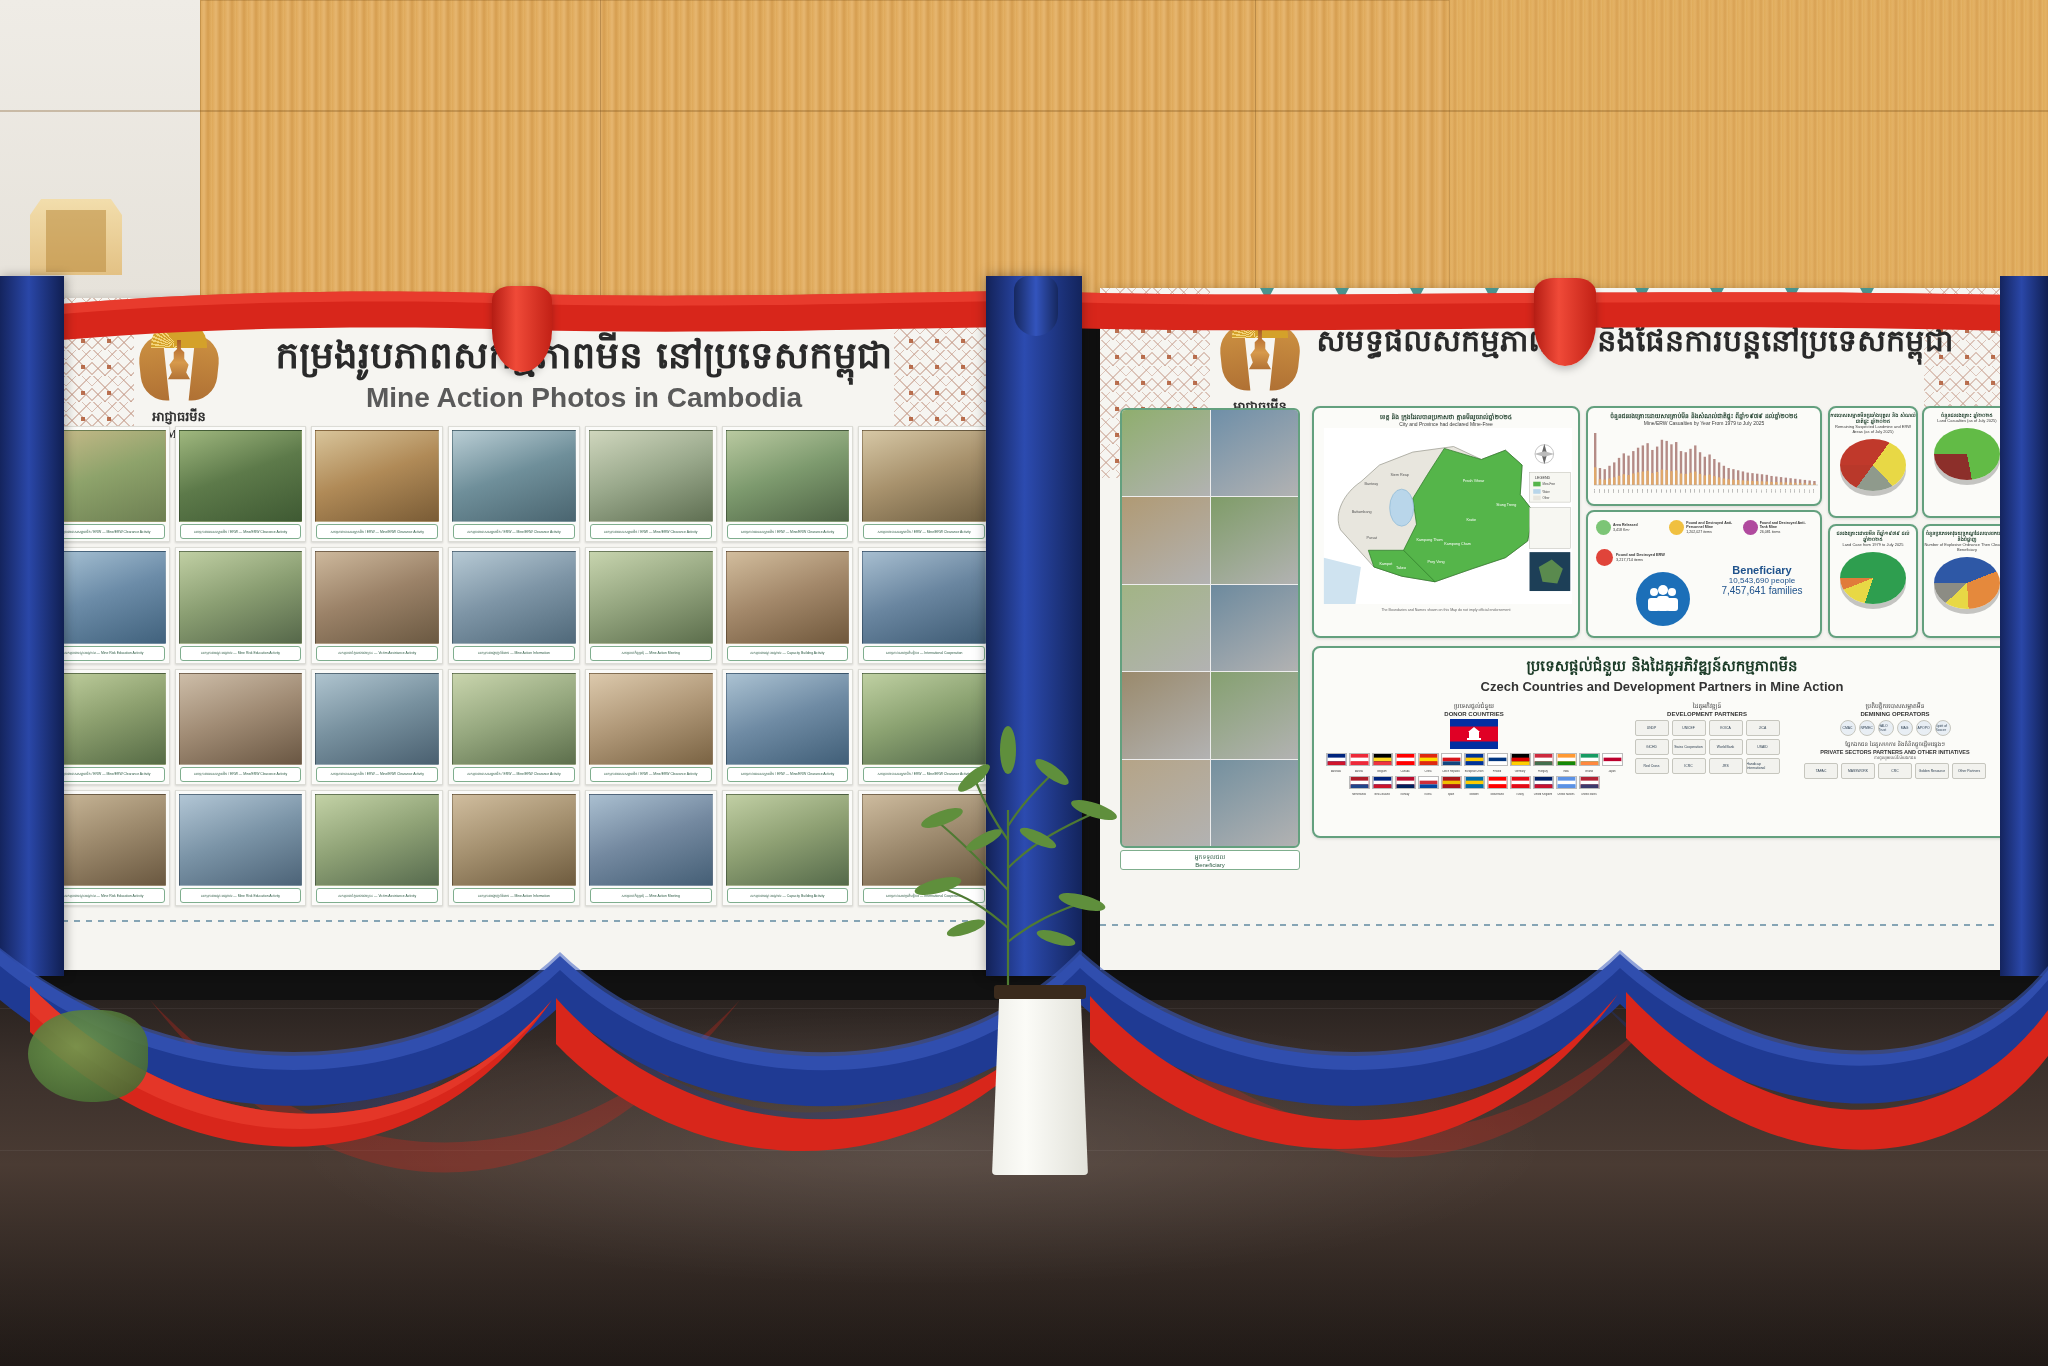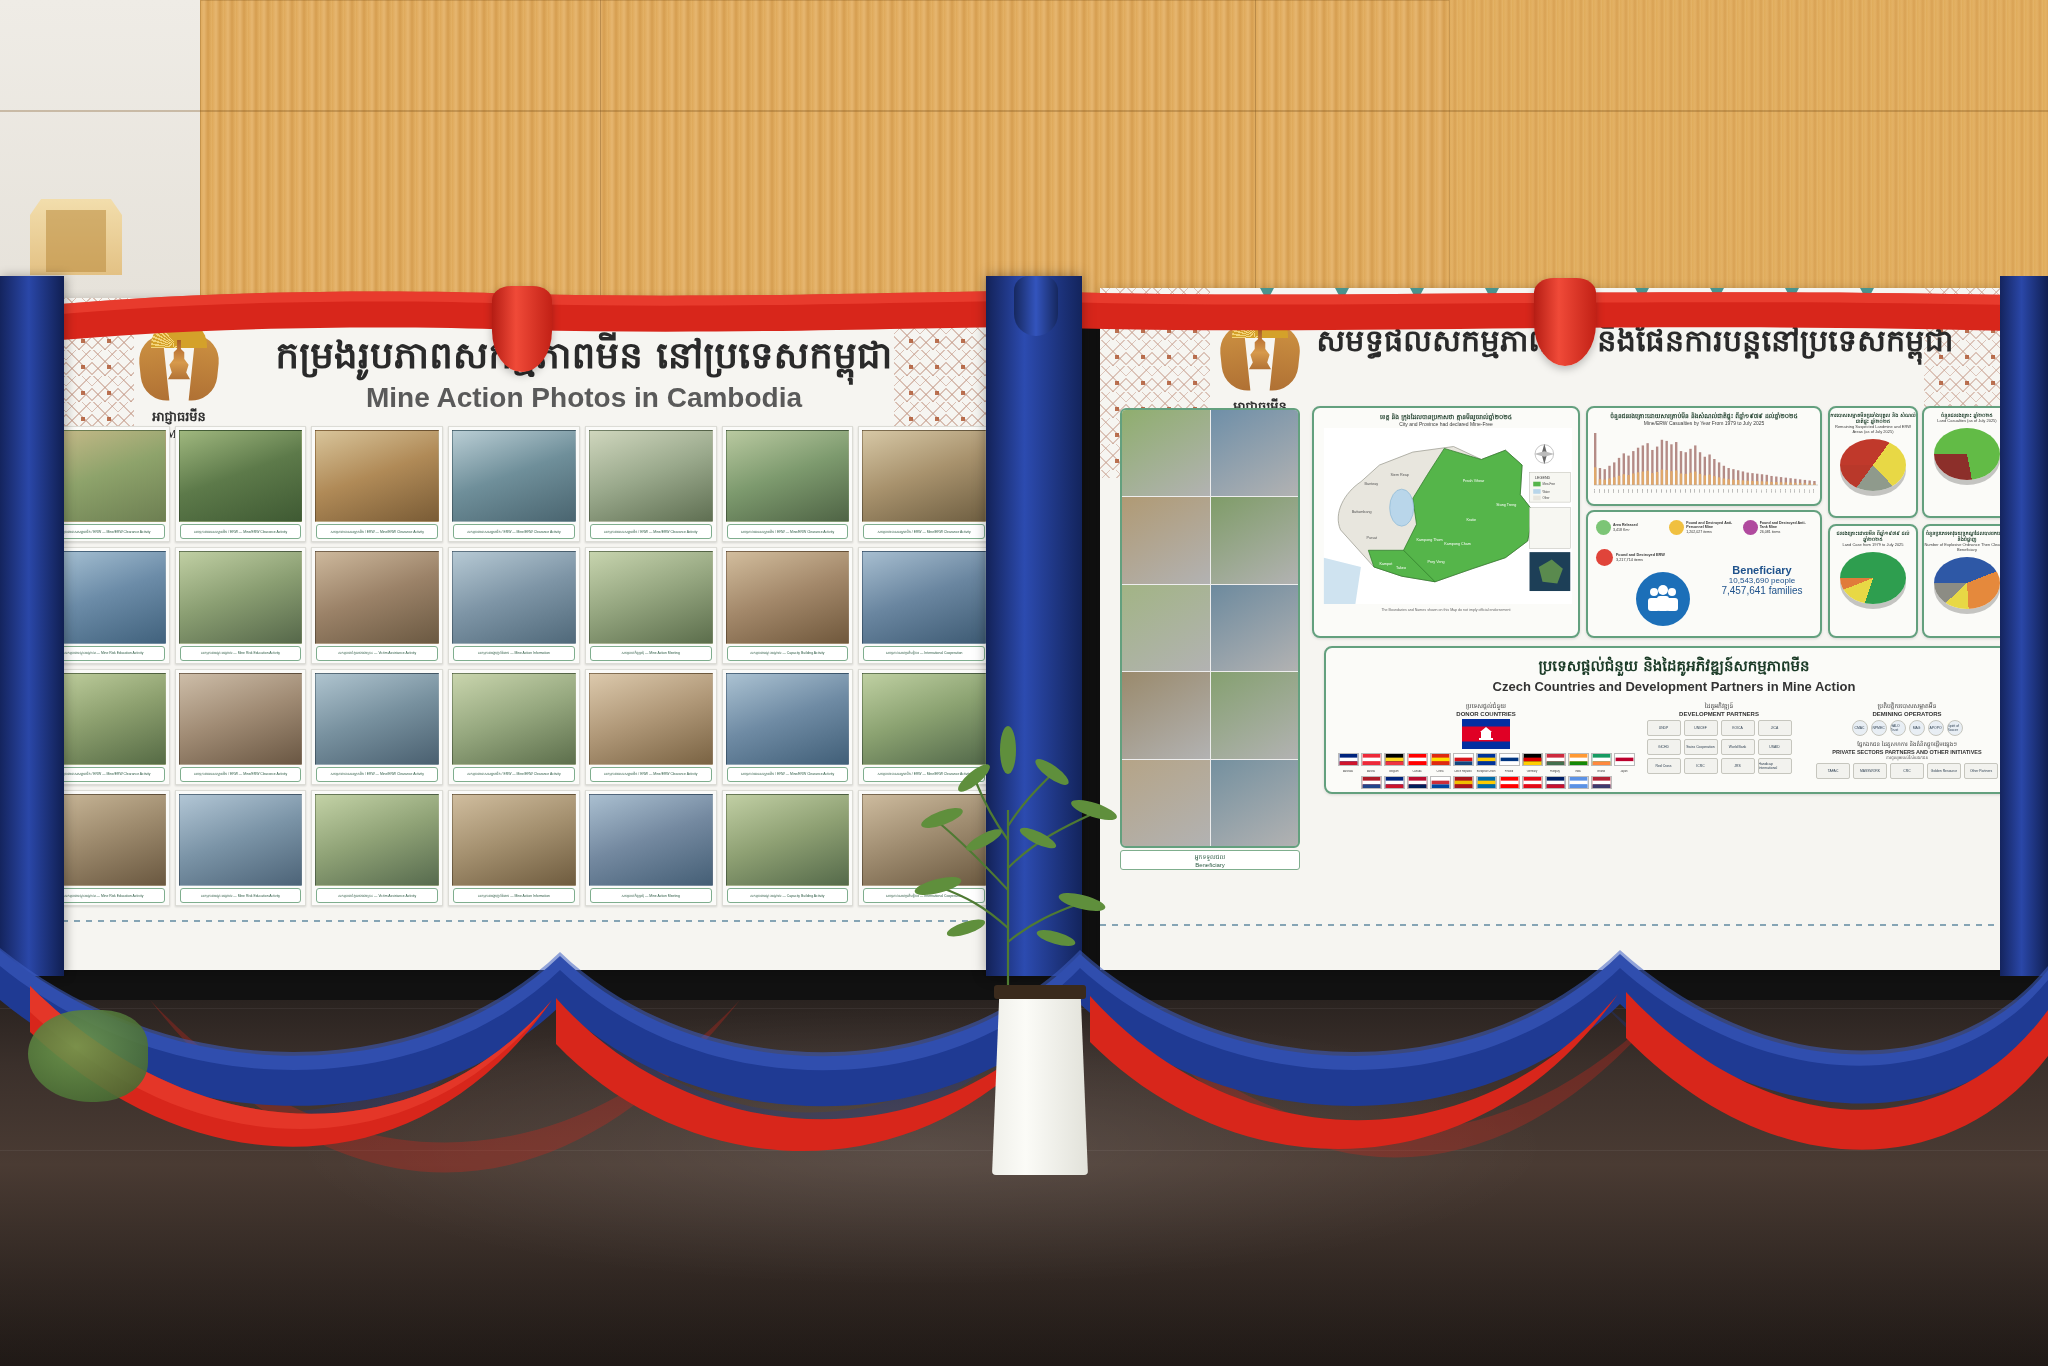--- a/index.html
+++ b/index.html
@@ -658,21 +658,21 @@
         <div class="card-t1" style="margin-top:4px;font-size:5px;line-height:6px;">ជនរងគ្រោះដោយមីន ពីឆ្នាំ១៩៧៩ ដល់ឆ្នាំ២០២៥</div>
         <div class="card-t2" style="font-size:4px;line-height:5px;">Land Case from 1979 to July 2025</div>
         <div class="pie" id="pie2" style="width: 66px; height: 52px; margin: 5px auto 0px; background: conic-gradient(from -90deg, rgb(46, 158, 79) 0deg, rgb(46, 158, 79) 288deg, rgb(232, 216, 69) 288deg, rgb(232, 216, 69) 338.4deg, rgb(224, 123, 58) 338.4deg, rgb(224, 123, 58) 360deg); box-shadow: rgba(0, 0, 0, 0.22) 0px 5px 0px;"></div>
       </div>
       <div class="card" style="left:822px;top:236px;width:90px;height:114px;">
         <div class="card-t1" style="margin-top:4px;font-size:5px;line-height:6px;">ចំនួនប្រភេទអាវុធយុទ្ធភណ្ឌដែលបានរកឃើញ និងបំផ្លាញ</div>
         <div class="card-t2" style="font-size:4px;line-height:5px;">Number of Explosive Ordnance Then Clearance Beneficiary</div>
         <div class="pie" id="pie3" style="width: 66px; height: 52px; margin: 5px auto 0px; background: conic-gradient(from -90deg, rgb(46, 88, 166) 0deg, rgb(46, 88, 166) 158.4deg, rgb(229, 137, 60) 158.4deg, rgb(229, 137, 60) 266.4deg, rgb(232, 216, 69) 266.4deg, rgb(232, 216, 69) 316.8deg, rgb(140, 140, 132) 316.8deg, rgb(140, 140, 132) 360deg); box-shadow: rgba(0, 0, 0, 0.22) 0px 5px 0px;"></div>
       </div>
 
-      <div class="card" style="left:212px;top:358px;width:700px;height:148px;margin-left:12px;">
+      <div class="card" style="left:212px;top:358px;width:700px;height:192px;">
         <div style="font-family:'DejaVu Sans',sans-serif;font-size:15px;font-weight:bold;color:#1b3b27;text-align:center;margin-top:8px;">ប្រទេសផ្ដល់ជំនួយ និងដៃគូអភិវឌ្ឍន៍សកម្មភាពមីន</div>
         <div style="font-size:13px;font-weight:bold;color:#333;text-align:center;margin-top:1px;">Czech Countries and Development Partners in Mine Action</div>
 
         <div style="display:flex;gap:6px;padding:8px 10px 0 10px;align-items:flex-start;">
 
           <div style="flex:0 0 300px;">
             <div style="font-family:'DejaVu Sans',sans-serif;font-size:6px;text-align:center;color:#333;">ប្រទេសផ្ដល់ជំនួយ</div>
             <div style="font-size:6px;font-weight:bold;text-align:center;color:#333;margin-bottom:2px;">DONOR COUNTRIES</div>
             <div style="display:flex;justify-content:center;margin-bottom:3px;">
               <svg width="48" height="30" viewBox="0 0 48 30">

